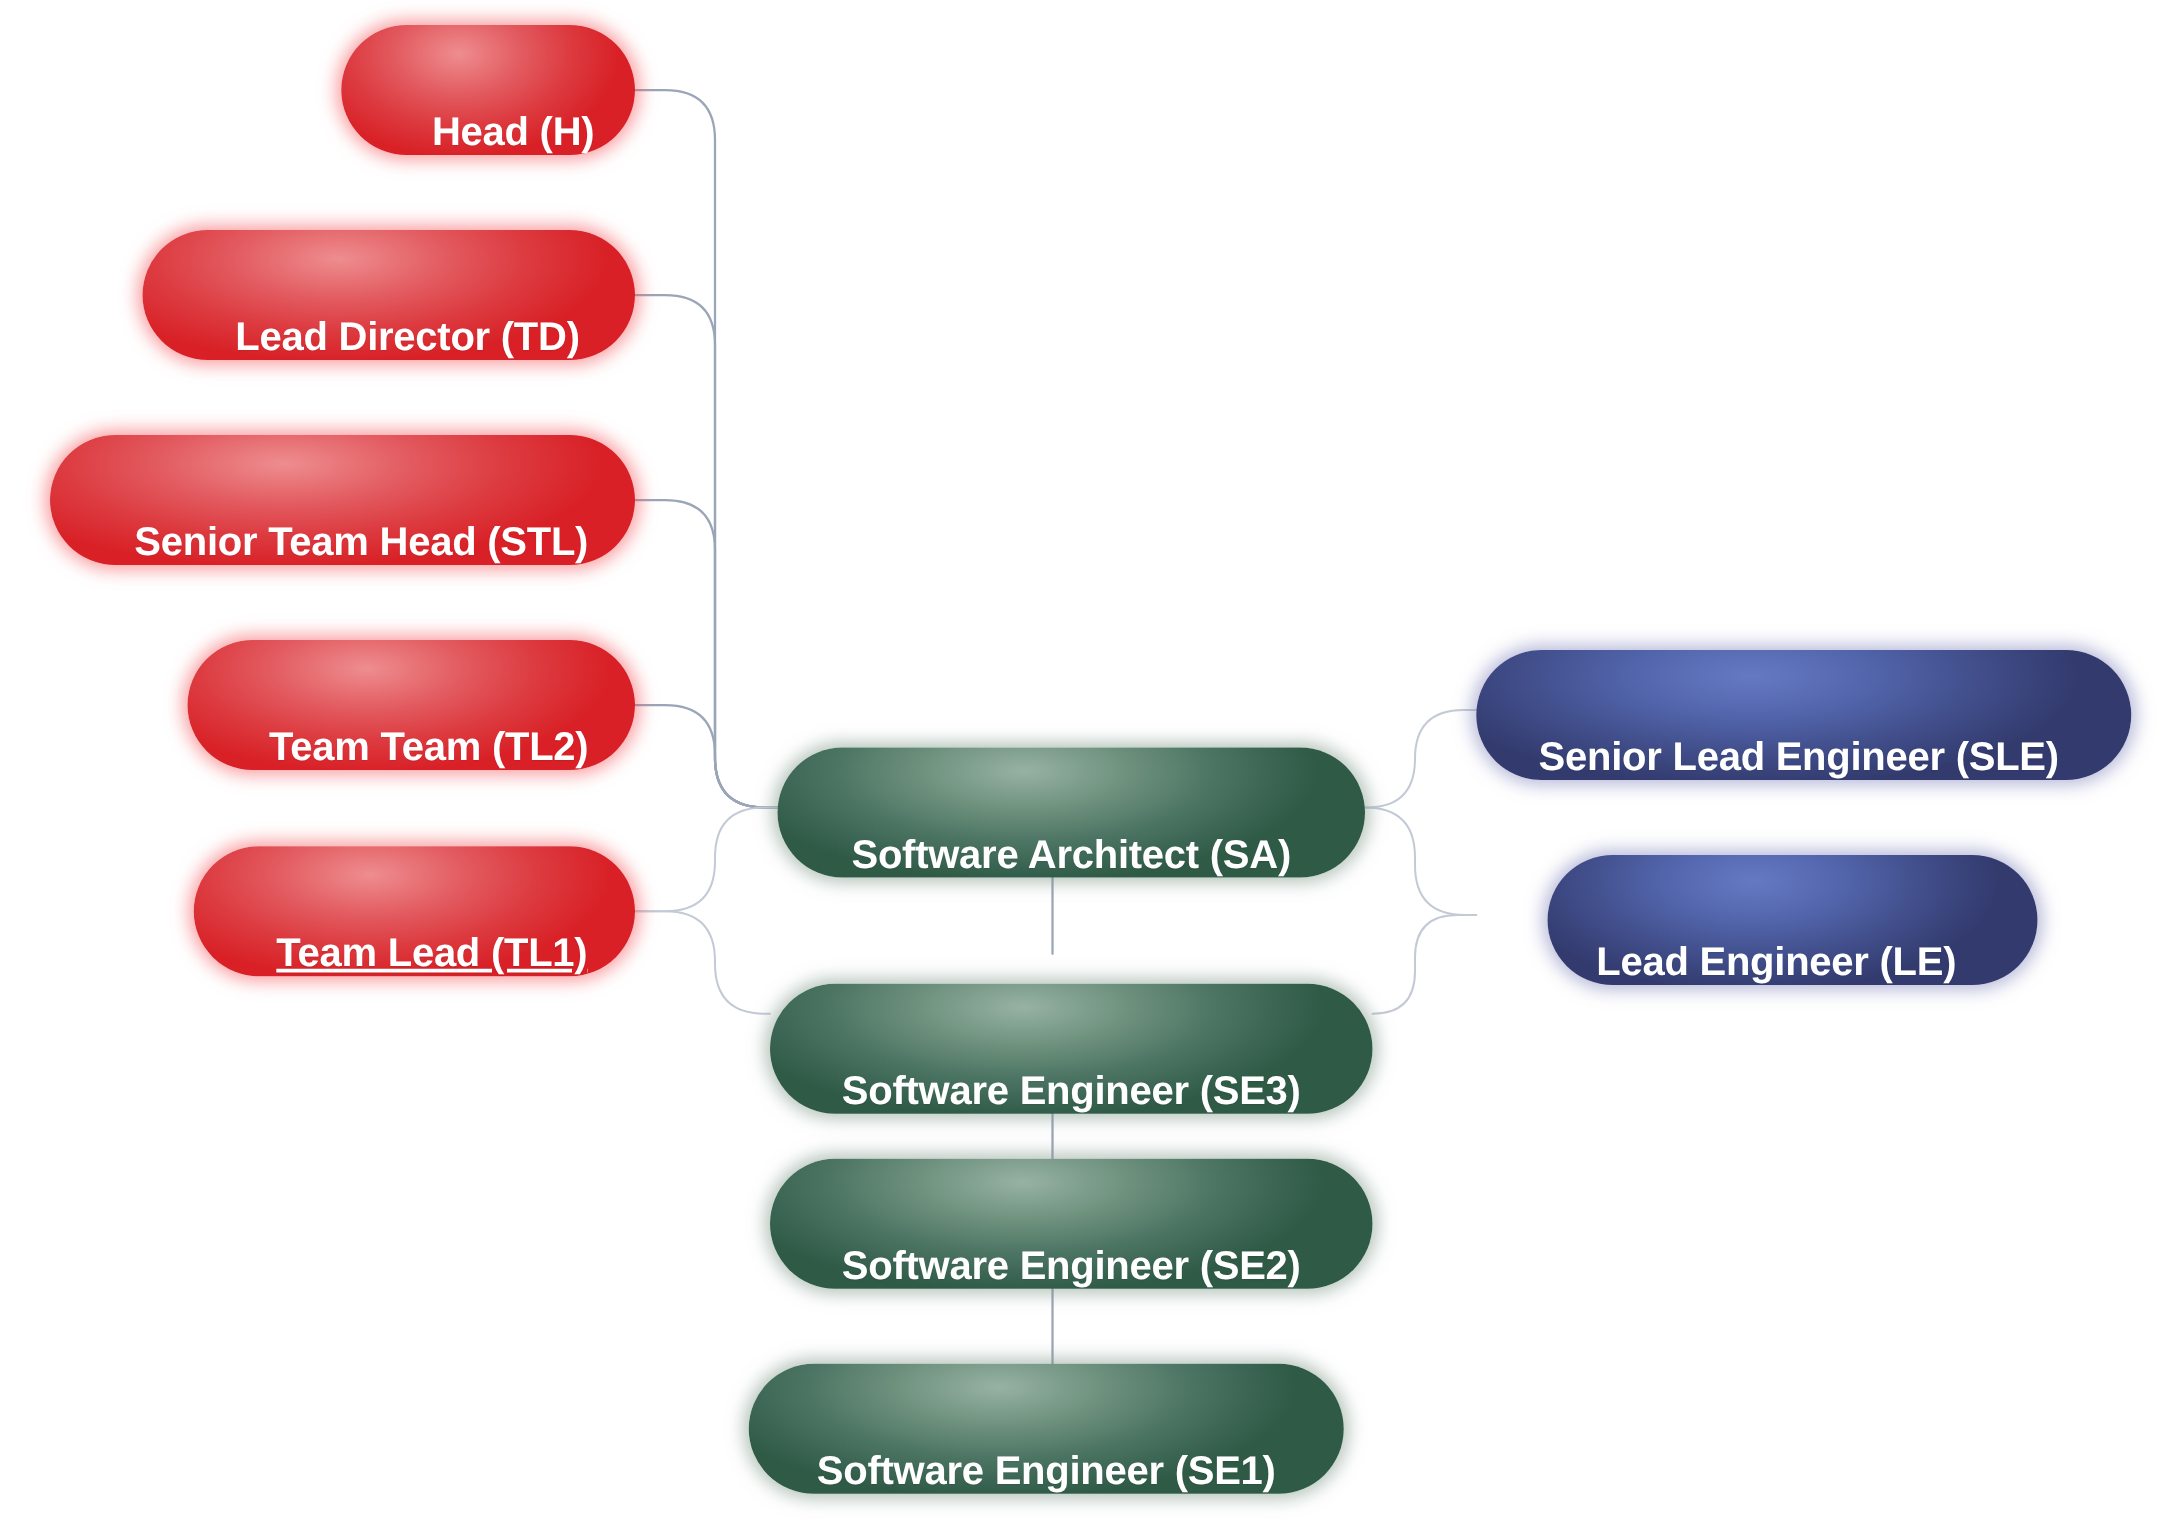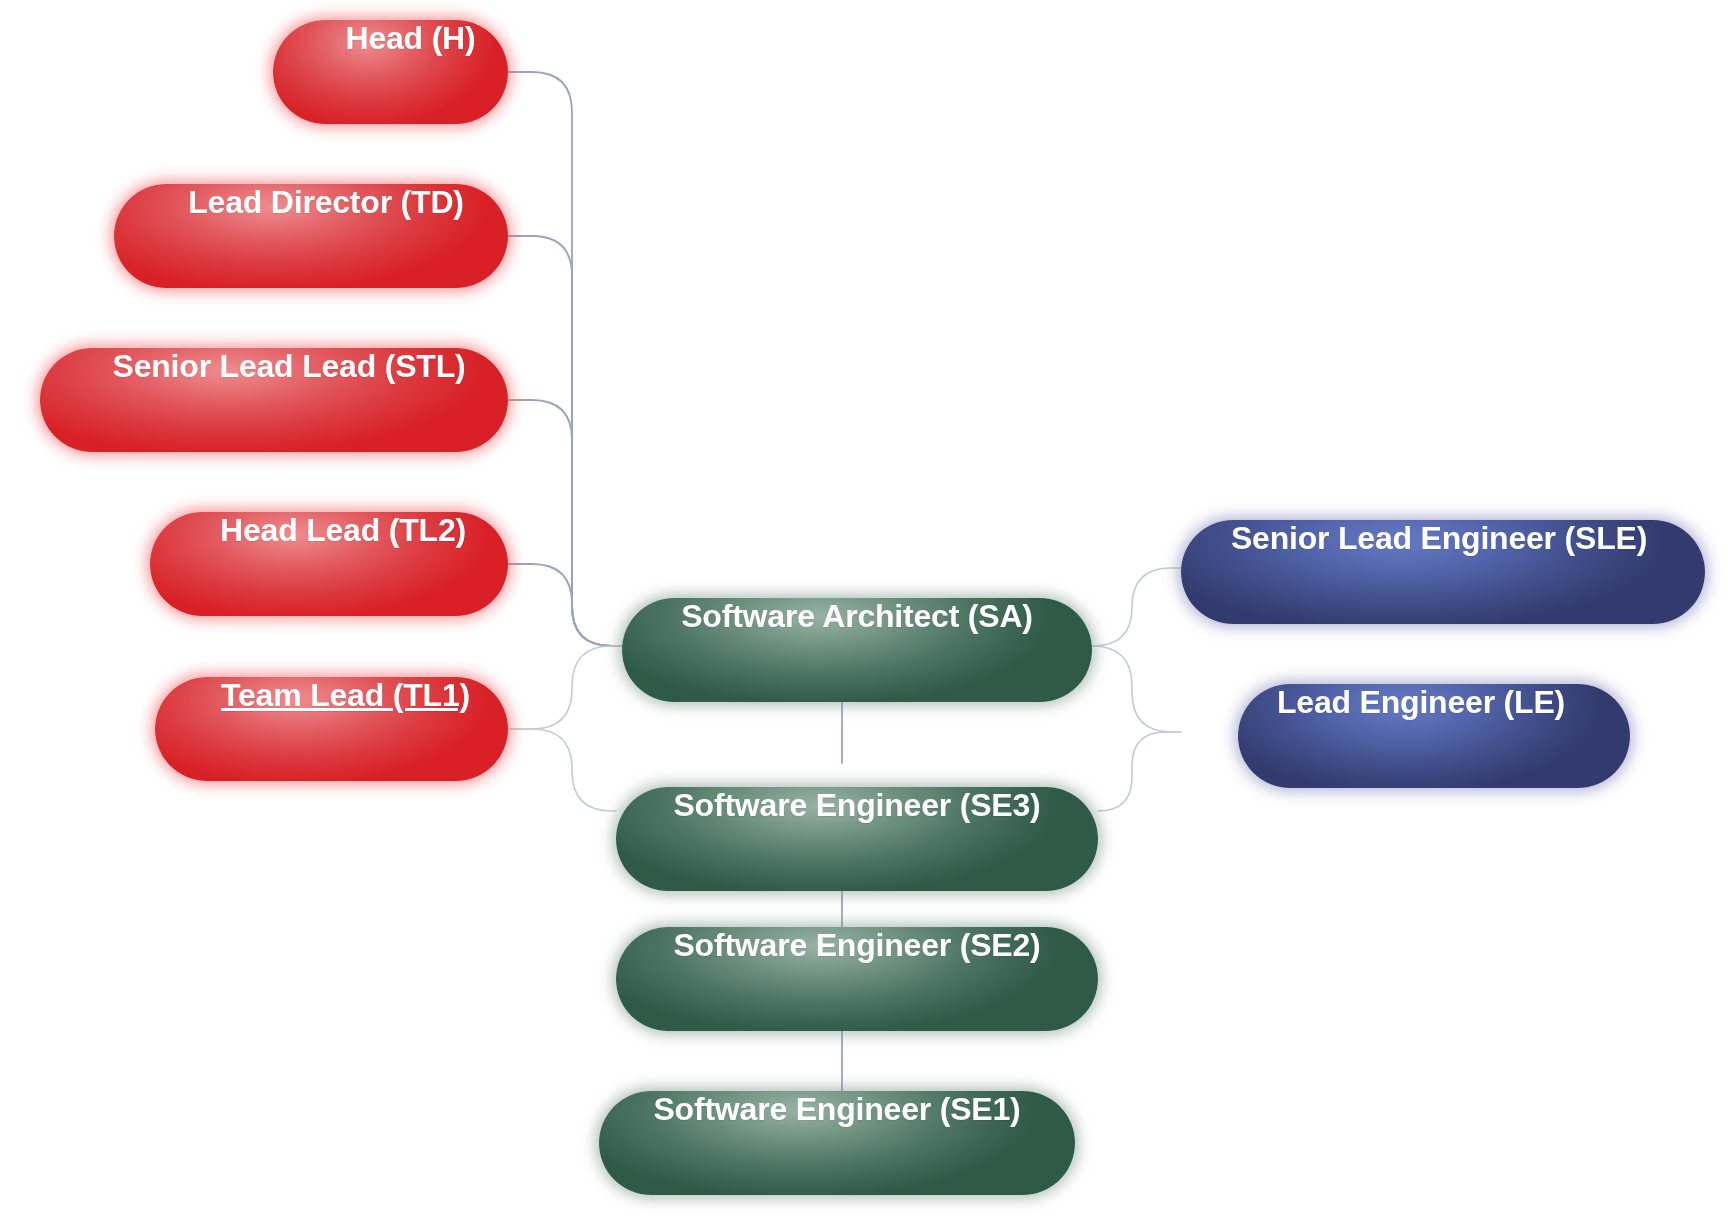--- a/index.html
+++ b/index.html
@@ -21,21 +21,21 @@
     width: 1728px;
     height: 1224px;
     pointer-events: none;
   }
   .node {
     position: absolute;
     height: 104px;
     border-radius: 52px;
     box-sizing: border-box;
     display: flex;
-    align-items: flex-start;
+    align-items: flex-end;
     justify-content: center;
     color: #ffffff;
     font-weight: bold;
     font-size: 32px;
     letter-spacing: -0.2px;
     white-space: nowrap;
     cursor: pointer;
   }
   .node .label {
     text-shadow: 0 1px 1px rgba(0,0,0,0.08);
@@ -74,25 +74,25 @@
 
 <div class="node red" id="node-H" style="left:273px; top:20px; width:235px;">
   <span class="label" style="padding-left:40px;">Head (H)</span>
 </div>
 
 <div class="node red" id="node-TD" style="left:114px; top:184px; width:394px;">
   <span class="label" style="padding-left:30px;">Lead Director (TD)</span>
 </div>
 
 <div class="node red" id="node-STL" style="left:40px; top:348px; width:468px;">
-  <span class="label" style="padding-left:30px;">Senior Lead Lead (STL)</span>
+  <span class="label" style="padding-left:30px;">Senior Team Head (STL)</span>
 </div>
 
 <div class="node red" id="node-TL2" style="left:150px; top:512px; width:358px;">
-  <span class="label" style="padding-left:28px;">Head Lead (TL2)</span>
+  <span class="label" style="padding-left:28px;">Team Team (TL2)</span>
 </div>
 
 <div class="node red" id="node-TL1" style="left:155px; top:677px; width:353px;">
   <span class="label" style="padding-left:28px;text-decoration:underline;">Team Lead (TL1)</span>
 </div>
 
 <div class="node green" id="node-SA" style="left:622px; top:598px; width:470px;">
   <span class="label">Software Architect (SA)</span>
 </div>
 

